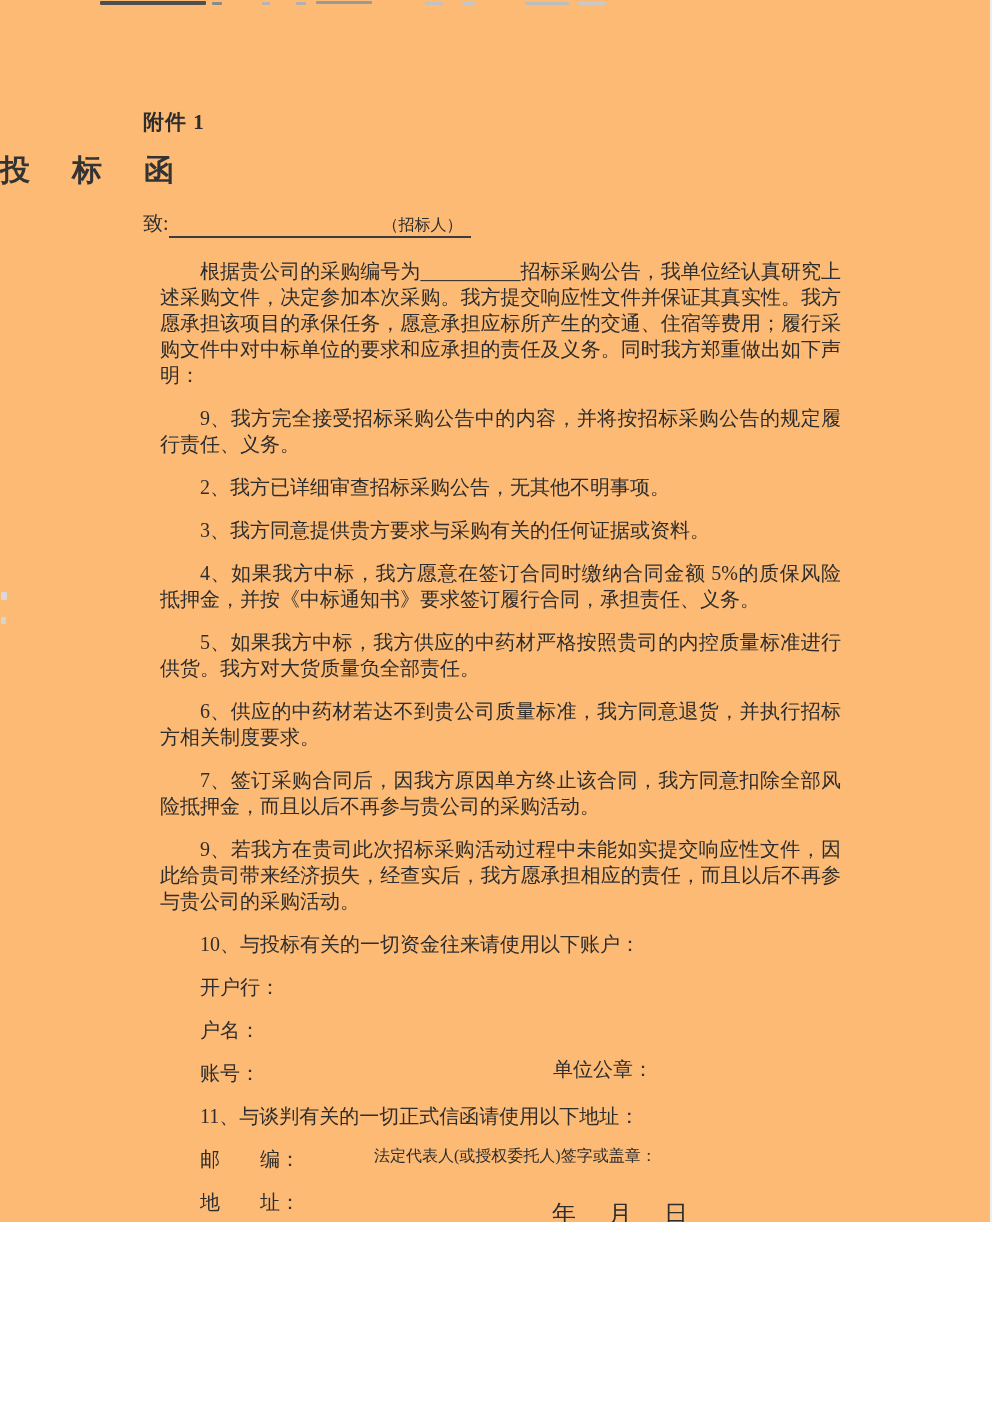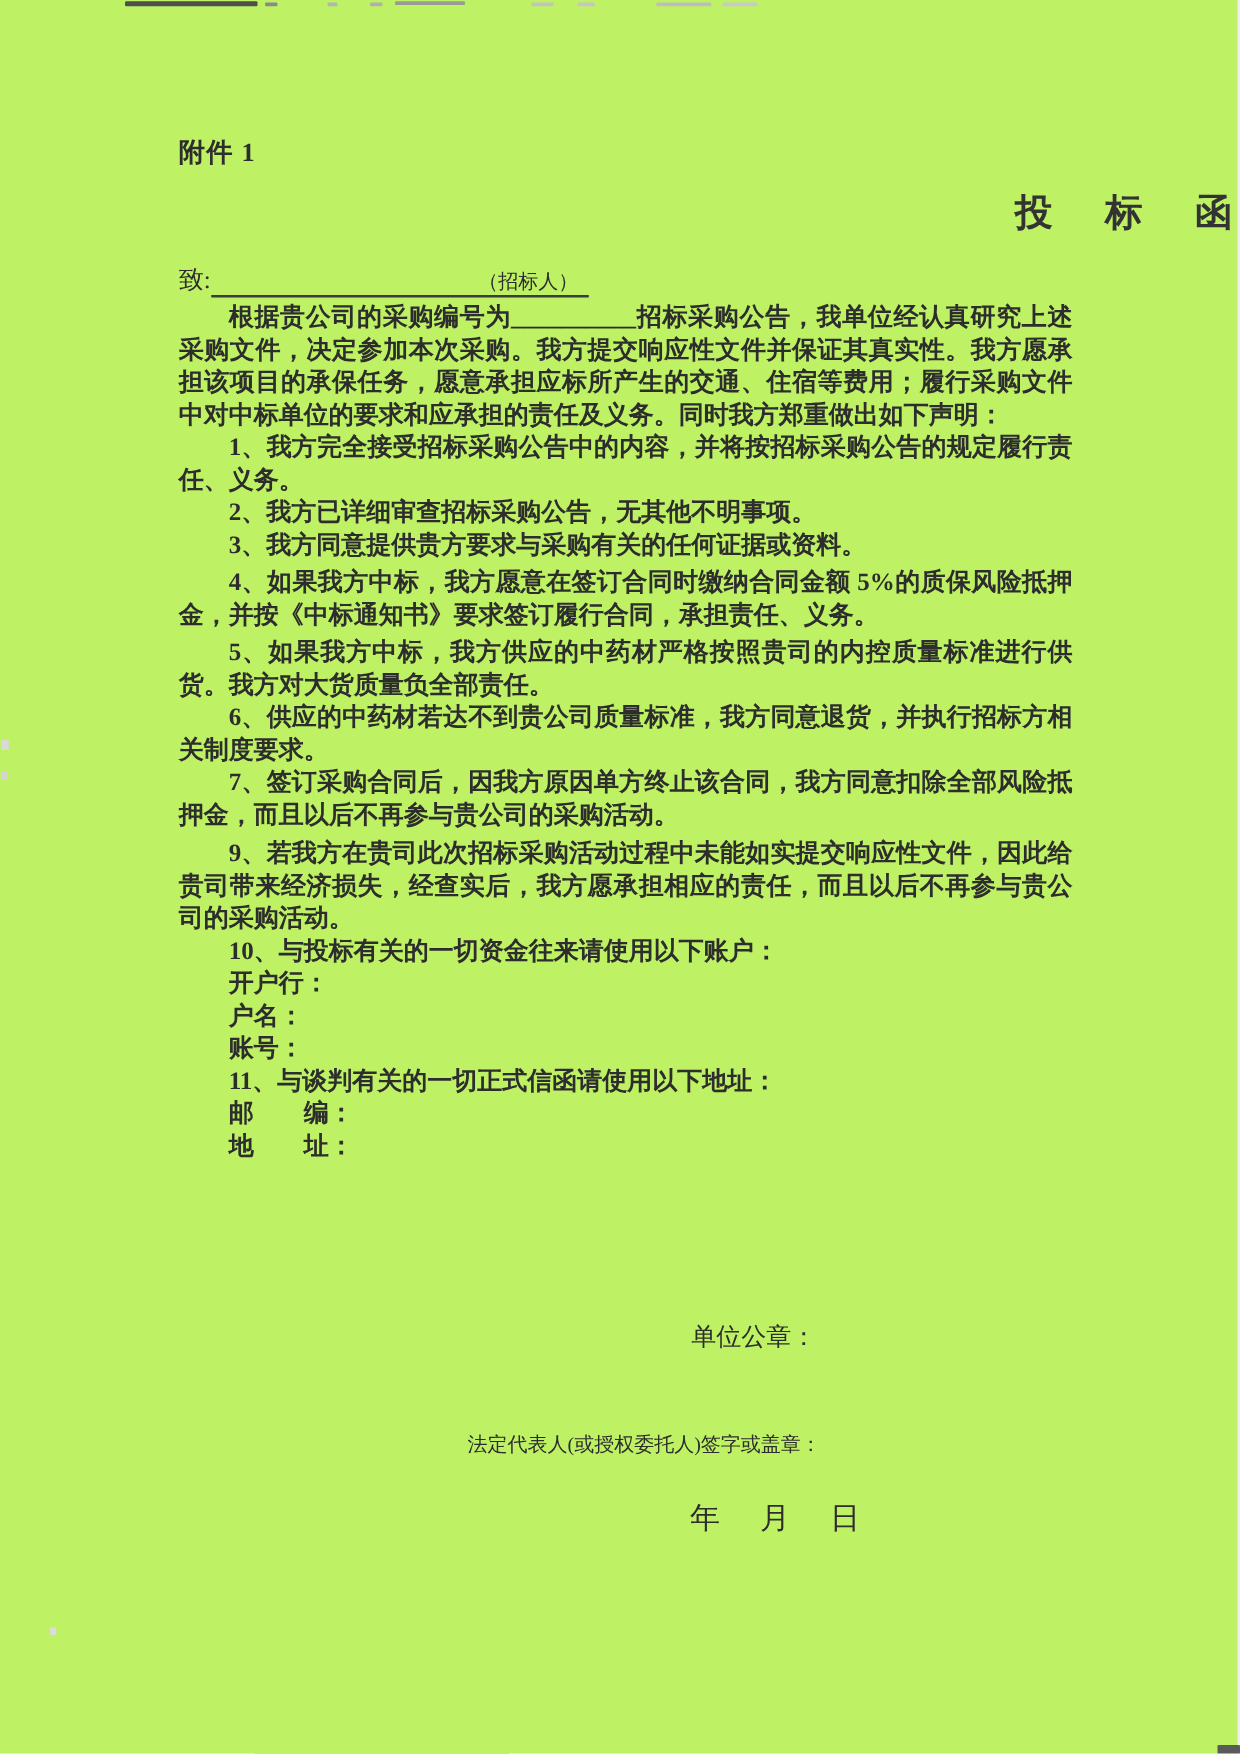--- a/index.html
+++ b/index.html
@@ -1,19 +1,19 @@
 <!DOCTYPE html>
 <html><head>
 <meta charset="utf-8">
 <style>
   html,body{margin:0;padding:0;background:#ffffff;}
   .page{
     position:relative;
-    width:992px;height:1403px;
-    background:#bef264;
+    width:992px;height:1222px;
+    background:#fdba74;
     overflow:hidden;
     font-family:"Liberation Serif","DejaVu Serif",serif;
     color:#2d2d2d;
   }
   
   .edge-right{position:absolute;right:0;top:0;width:2px;height:1403px;background:#efefee;}
   
   .dash{position:absolute;border-radius:1px;}
   .d1{left:100px;top:1px;width:106px;height:4px;background:#4f4f4f;}
   .d2{left:212px;top:2px;width:10px;height:3px;background:#8a8a8a;}
@@ -28,40 +28,40 @@
   .s2{left:1px;top:617px;width:5px;height:7px;background:#d4d4d4;}
   .s3{left:40px;top:1302px;width:5px;height:6px;background:#dcdcdc;}
   .s4{left:974px;top:1396px;width:18px;height:7px;background:#5a5a5a;}
 
   .attachment{
     position:absolute;left:143px;top:108px;
     font-size:21px;font-weight:600;letter-spacing:1px;
   }
   .title{
     position:absolute;left:0;top:150px;width:992px;
-    text-align:right;font-size:30px;font-weight:700;letter-spacing:6px;
+    text-align:left;font-size:30px;font-weight:700;letter-spacing:6px;
     color:#333;
   }
   .salutation{
     position:absolute;left:143px;top:210px;
     font-size:20px;white-space:nowrap;
   }
   .blank-line{
     display:inline-block;width:294px;
     border-bottom:2px solid #3b3b3b;
     text-align:right;padding-right:8px;
     font-size:16px;
   }
   .body{
     position:absolute;left:143px;top:241px;width:715px;
     font-size:20px;line-height:26px;
     text-align:justify;
   }
   .body p{
-    margin:0;text-indent:2em;font-weight:bold;
+    margin:17px;text-indent:2em;
   }
   .gap4{margin-top:4px !important;}
   .gap5{margin-top:5px !important;}
   .sig-seal{
     position:absolute;left:553px;top:1056px;
     font-size:20px;
   }
   .sig-legal{
     position:absolute;left:374px;top:1146px;
     font-size:16px;
@@ -92,21 +92,21 @@
   <div class="dash s4"></div>
 
   <div class="attachment">附件 1</div>
   <div class="title">投　标　函</div>
 
   <div class="salutation"><span>致:</span><span class="blank-line">（招标人）</span>
   </div>
 
   <div class="body">
     <p>根据贵公司的采购编号为__________招标采购公告，我单位经认真研究上述采购文件，决定参加本次采购。我方提交响应性文件并保证其真实性。我方愿承担该项目的承保任务，愿意承担应标所产生的交通、住宿等费用；履行采购文件中对中标单位的要求和应承担的责任及义务。同时我方郑重做出如下声明：</p>
-    <p>1、我方完全接受招标采购公告中的内容，并将按招标采购公告的规定履行责任、义务。</p>
+    <p>9、我方完全接受招标采购公告中的内容，并将按招标采购公告的规定履行责任、义务。</p>
     <p>2、我方已详细审查招标采购公告，无其他不明事项。</p>
     <p>3、我方同意提供贵方要求与采购有关的任何证据或资料。</p>
     <p class="gap4">4、如果我方中标，我方愿意在签订合同时缴纳合同金额 5%的质保风险抵押金，并按《中标通知书》要求签订履行合同，承担责任、义务。</p>
     <p class="gap4">5、如果我方中标，我方供应的中药材严格按照贵司的内控质量标准进行供货。我方对大货质量负全部责任。</p>
     <p>6、供应的中药材若达不到贵公司质量标准，我方同意退货，并执行招标方相关制度要求。</p>
     <p>7、签订采购合同后，因我方原因单方终止该合同，我方同意扣除全部风险抵押金，而且以后不再参与贵公司的采购活动。</p>
     <p class="gap5">9、若我方在贵司此次招标采购活动过程中未能如实提交响应性文件，因此给贵司带来经济损失，经查实后，我方愿承担相应的责任，而且以后不再参与贵公司的采购活动。</p>
     <p>10、与投标有关的一切资金往来请使用以下账户：</p>
     <p>开户行：</p>
     <p>户名：</p>

